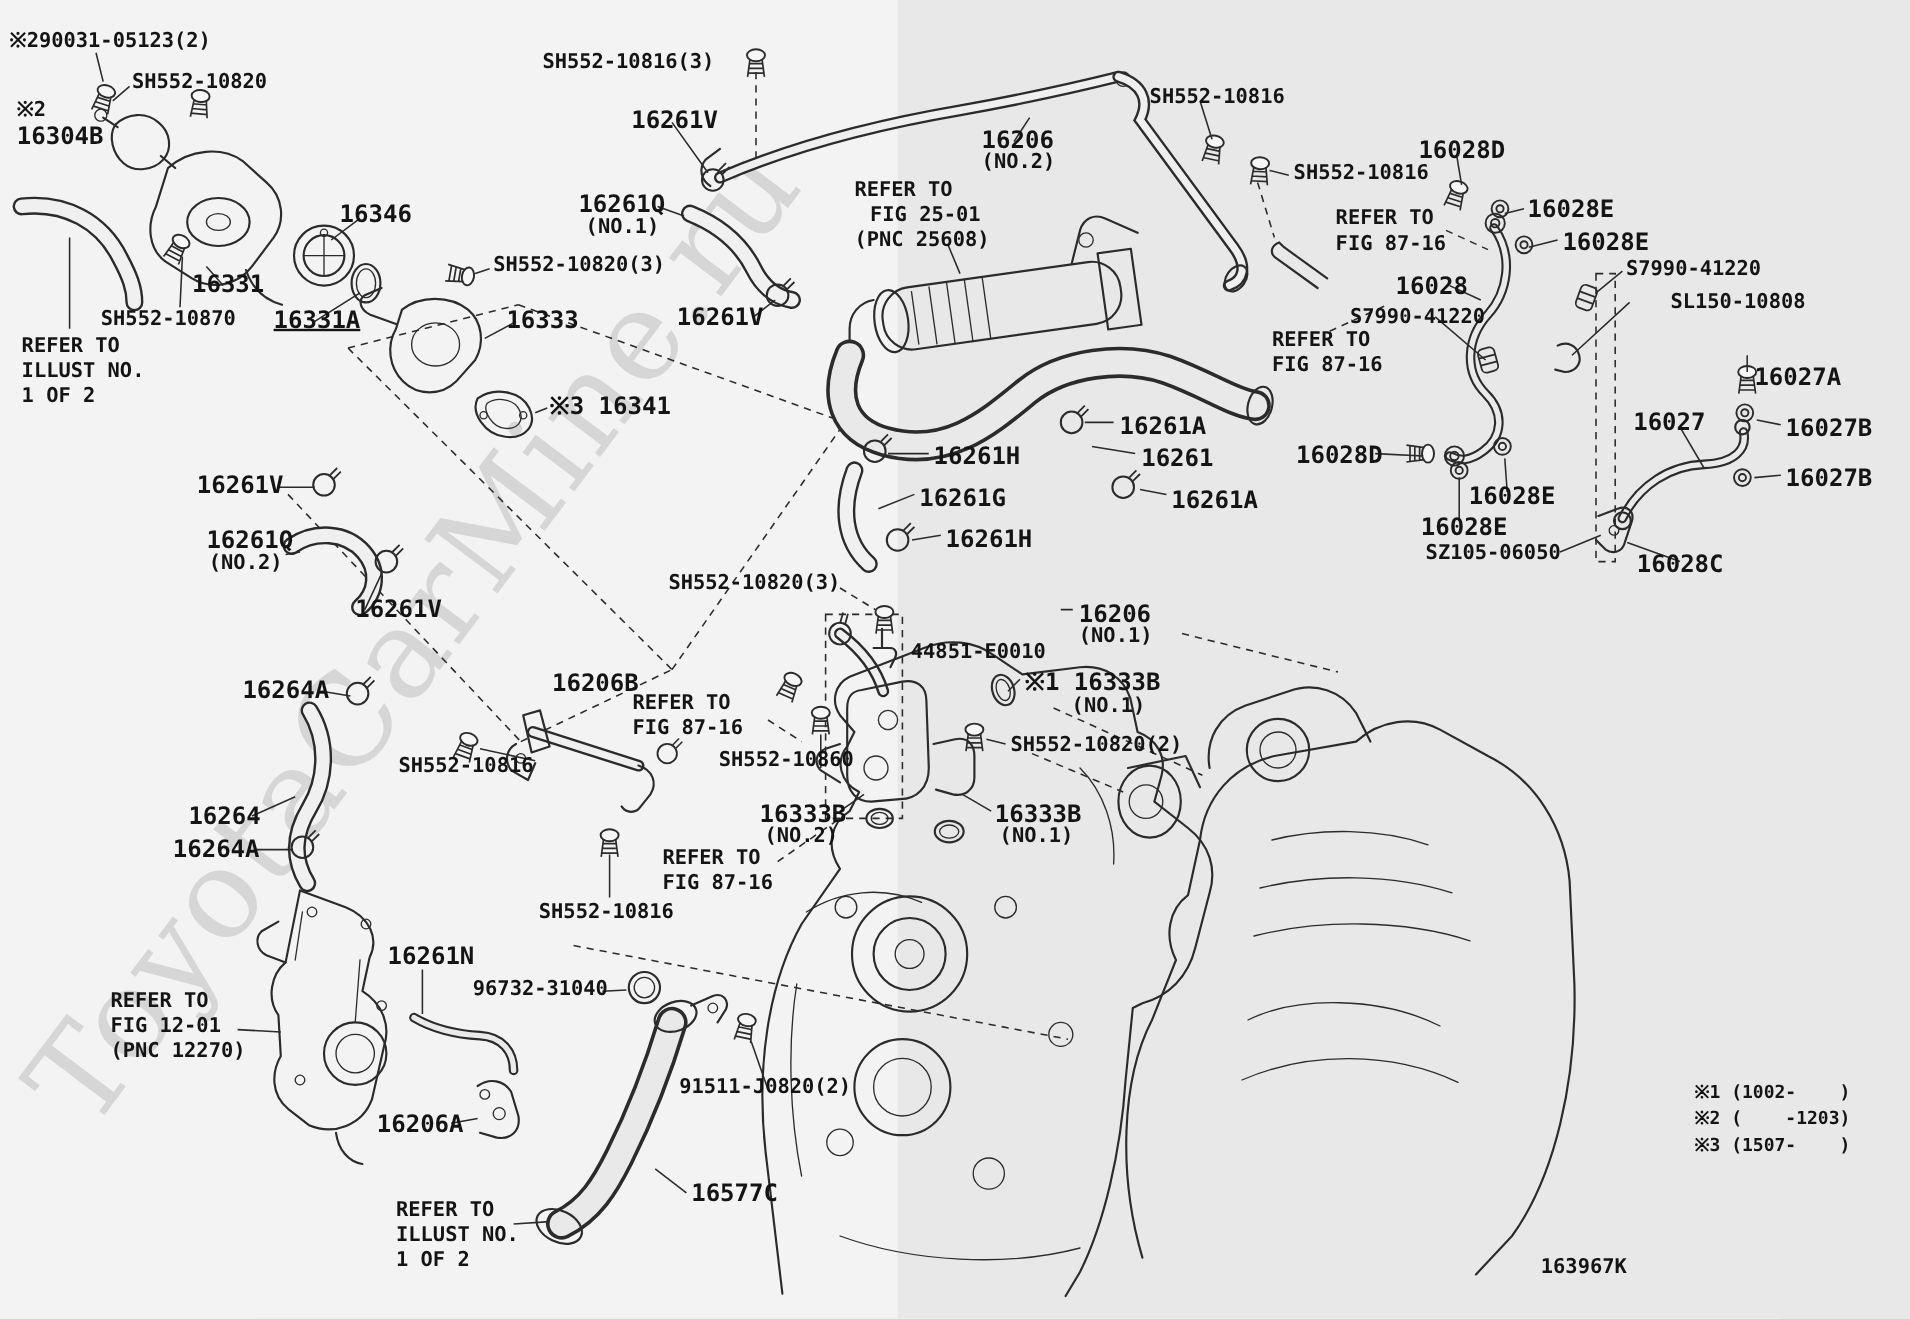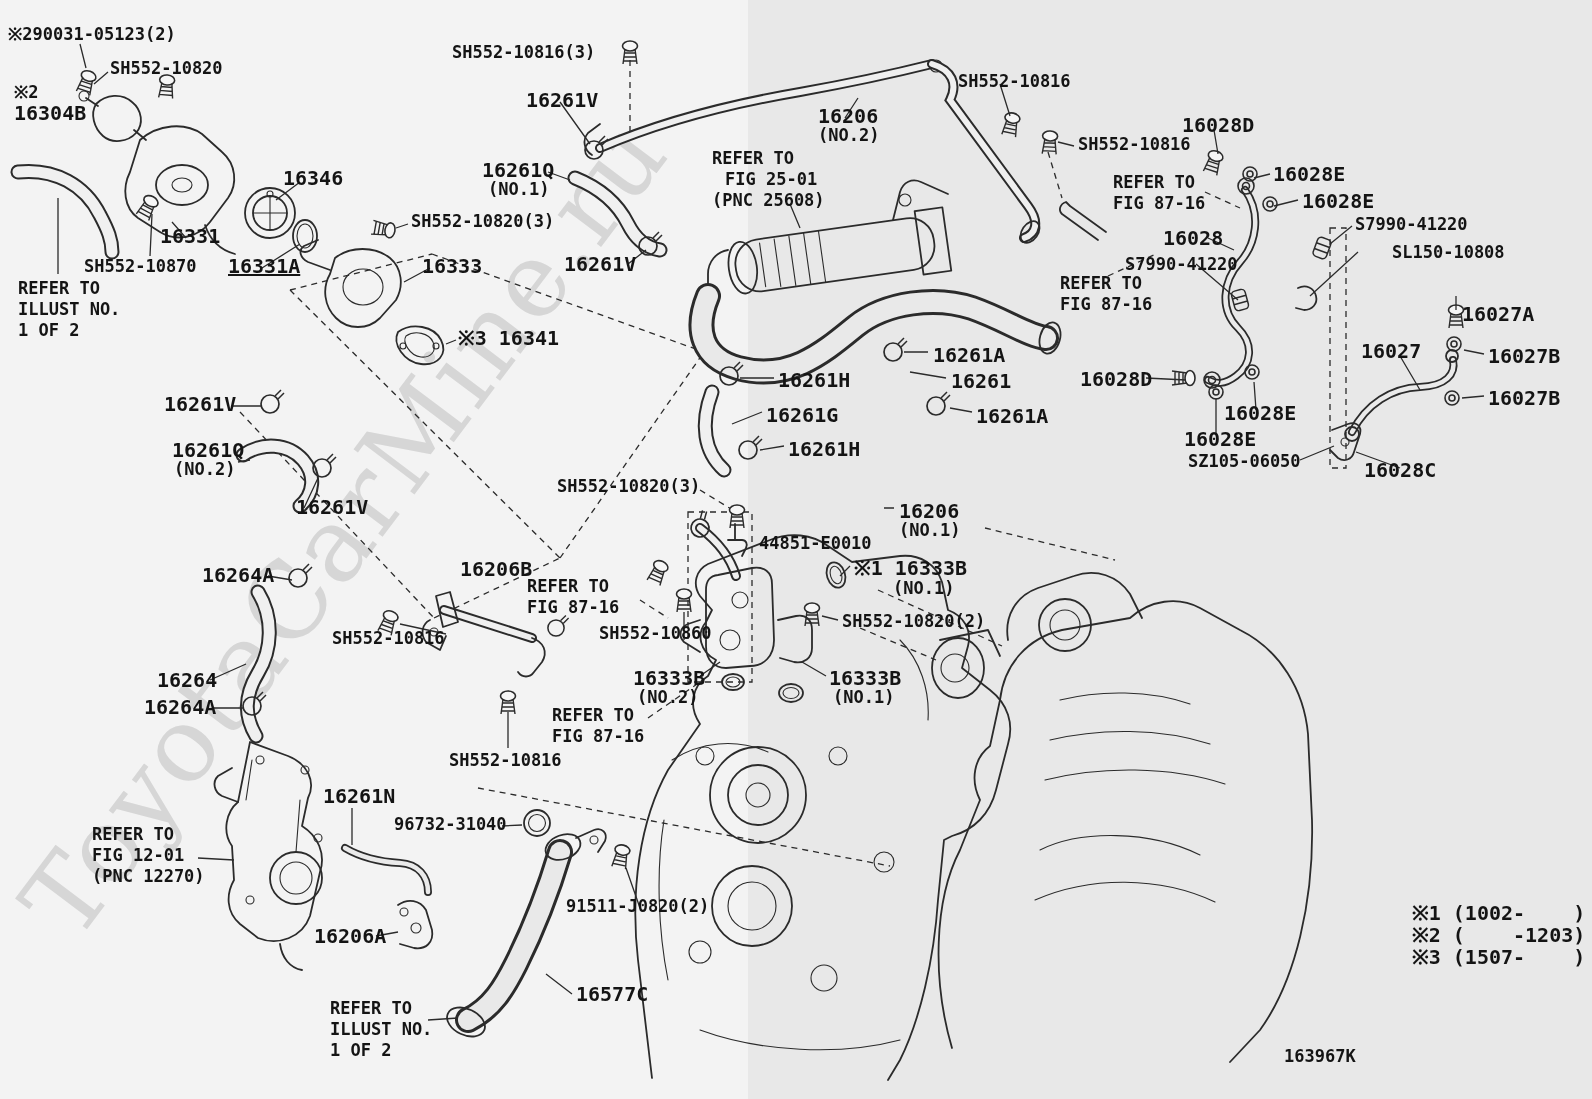--- a/index.html
+++ b/index.html
@@ -3,21 +3,21 @@
 <meta charset="utf-8">
 <style>
   html,body{margin:0;padding:0;background:#d8d8d8;}
   .stage{position:relative;width:1592px;height:1099px;background:#f3f3f3;overflow:hidden;}
   .stage > svg{position:absolute;left:0;top:0;}
   .labels{position:absolute;left:0;top:0;width:1592px;height:841px;}
   .part-label{position:absolute;font-family:"DejaVu Sans Mono","Liberation Mono",monospace;
     font-weight:bold;color:#141414;white-space:pre;line-height:1.05;}
   .part-label.lg{font-size:20px;}
   .part-label.md{font-size:17px;}
-  .part-label.sm{font-size:20px;}
+  .part-label.sm{font-size:15px;}
   
   .ln{fill:none;stroke:#2b2b2b;stroke-width:1.8;stroke-linecap:round;stroke-linejoin:round;}
   .ln-thin{fill:none;stroke:#2b2b2b;stroke-width:1.1;stroke-linecap:round;stroke-linejoin:round;}
   .ldr{fill:none;stroke:#2b2b2b;stroke-width:1.3;}
   .dash{fill:none;stroke:#2b2b2b;stroke-width:1.3;stroke-dasharray:6 5;}
   .to{fill:none;stroke:#2b2b2b;stroke-width:15;stroke-linecap:round;}
   .ti{fill:none;stroke:#f0f0f0;stroke-width:11;stroke-linecap:round;}
   .po{fill:none;stroke:#2b2b2b;stroke-width:10;stroke-linecap:round;}
   .pi{fill:none;stroke:#efefef;stroke-width:6;stroke-linecap:round;}
   .bo{fill:none;stroke:#2b2b2b;stroke-width:26;stroke-linecap:round;}

